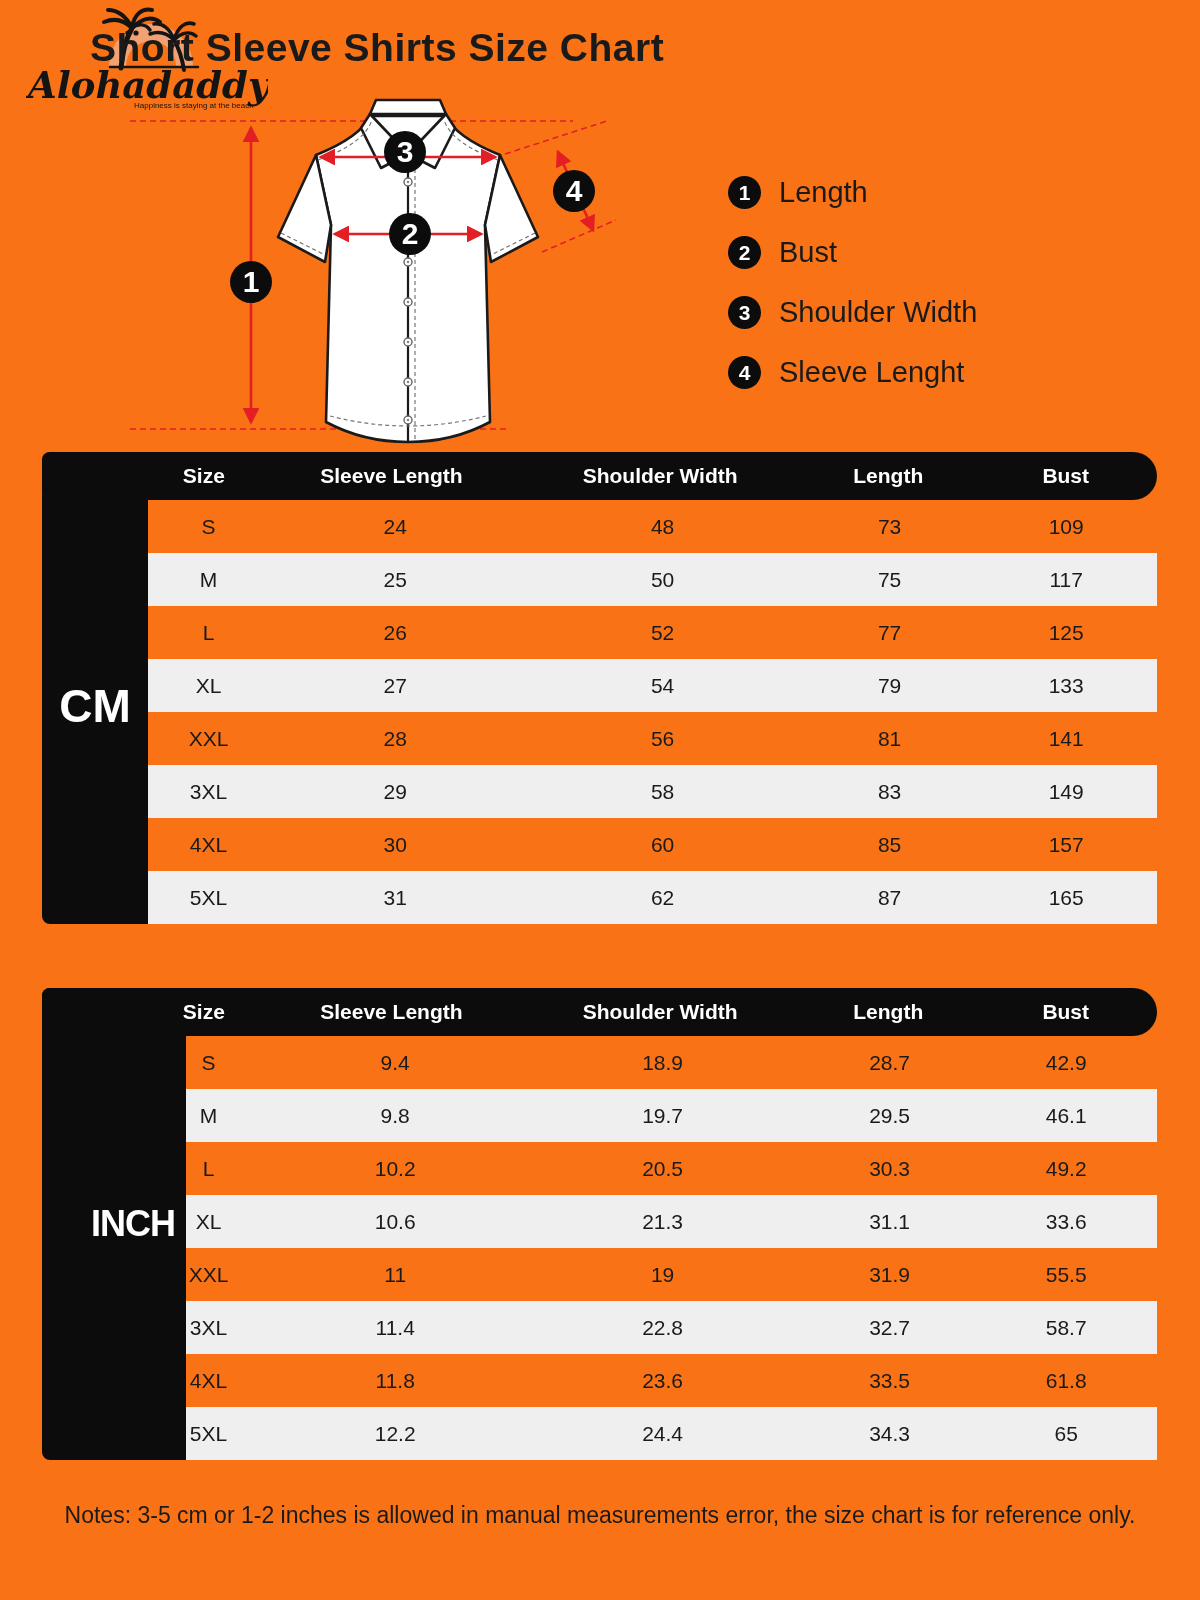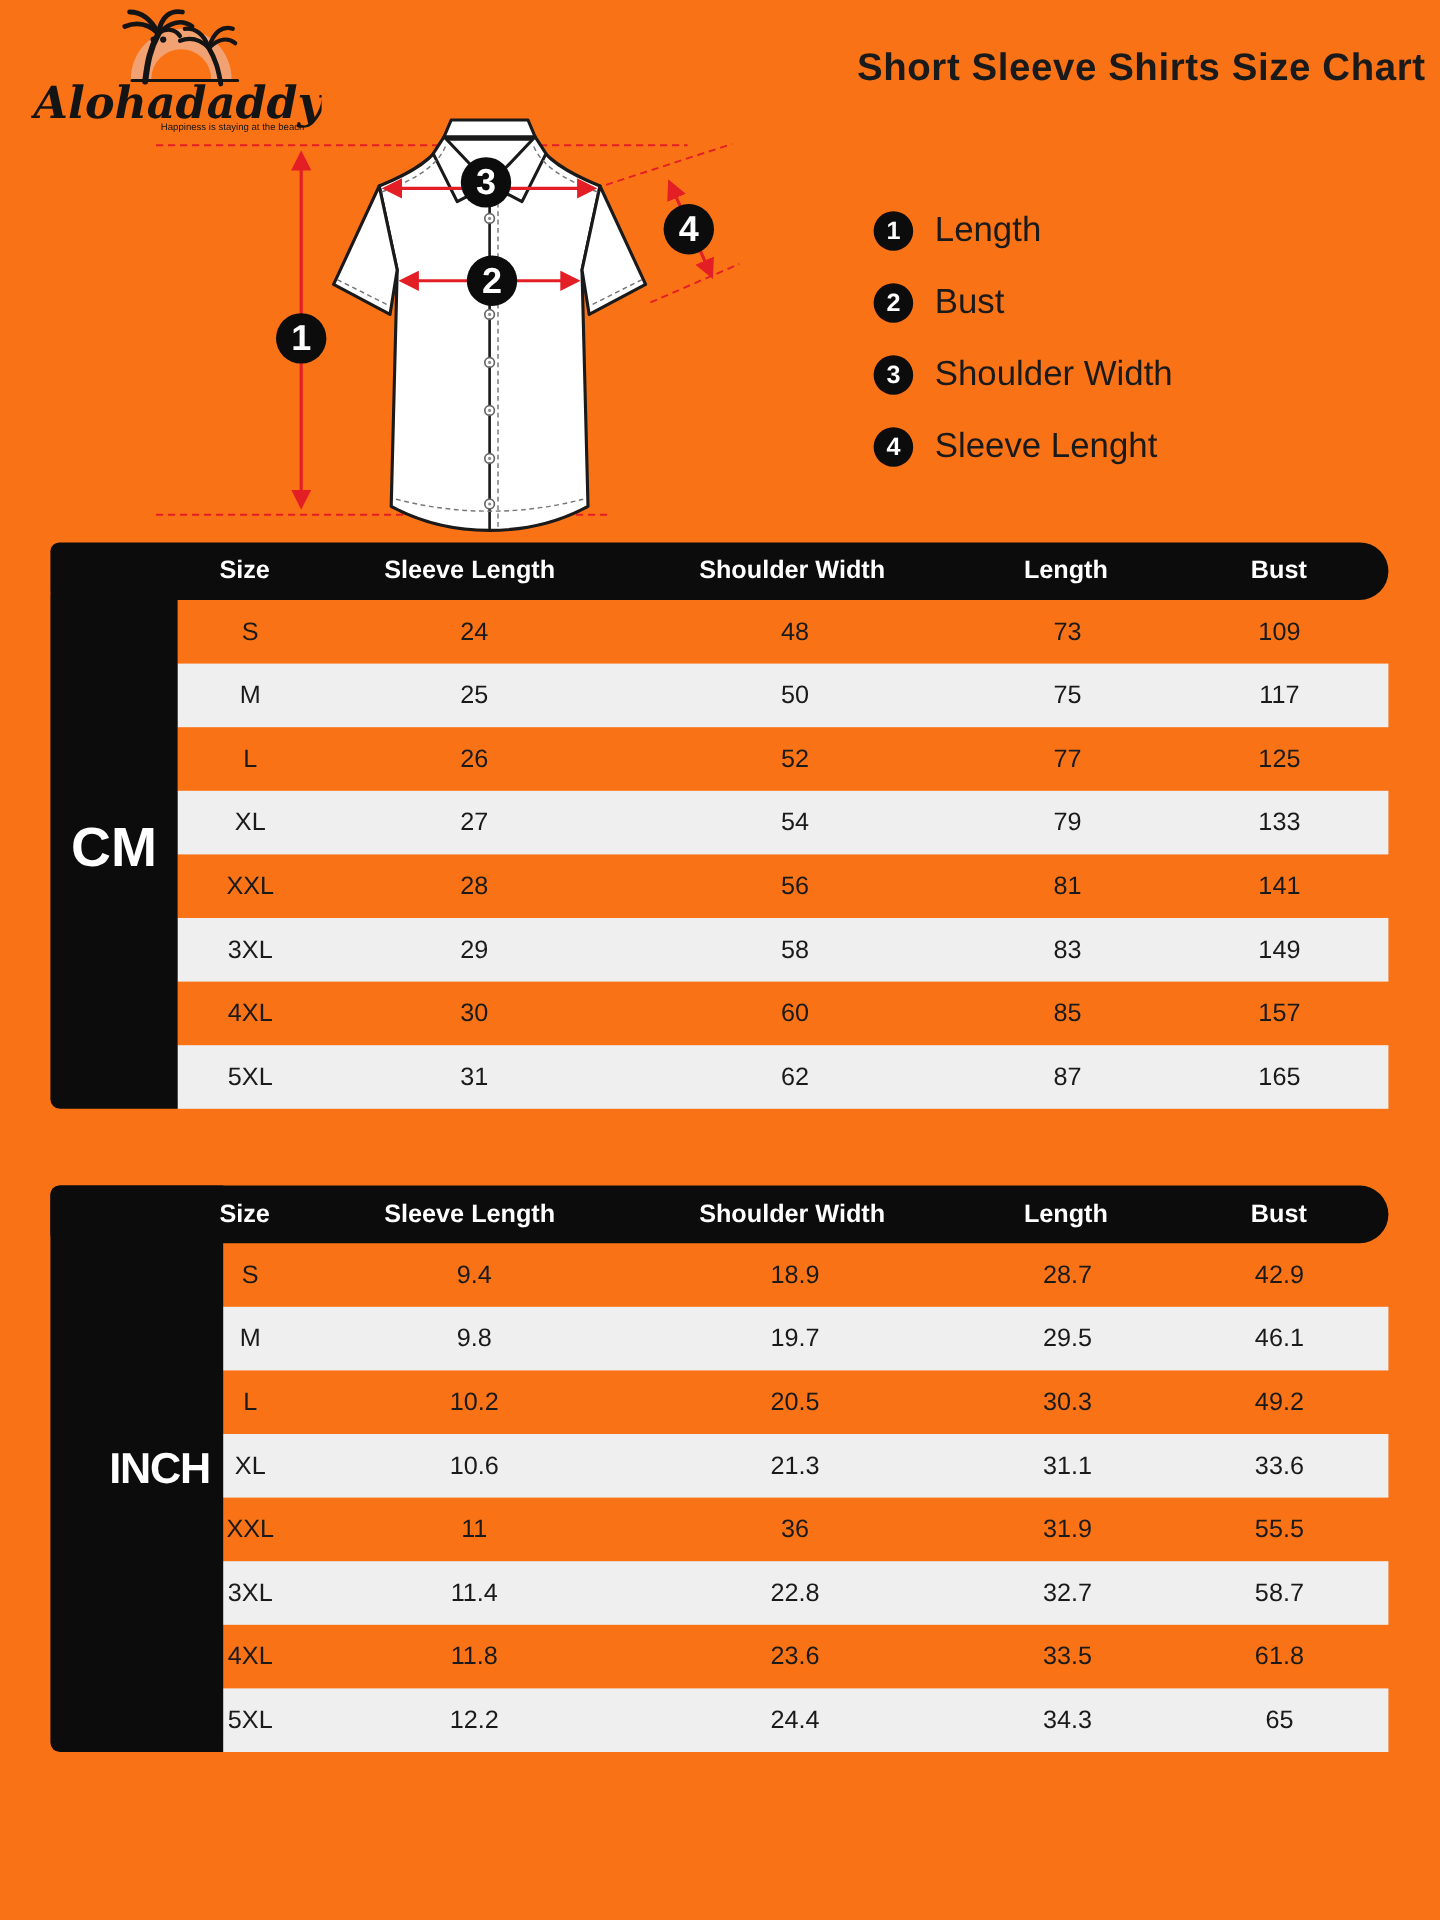--- a/index.html
+++ b/index.html
@@ -11,22 +11,22 @@
   }
   html,body{margin:0;padding:0;background:#fff;}
   .page{
     position:relative;width:1200px;height:1600px;background:#f97316;
     font-family:"Liberation Sans",sans-serif;color:var(--text-dark);overflow:hidden;
   }
 
   
   .logo{position:absolute;left:26px;top:6px;width:242px;height:106px;}
   .page-title{
-    position:absolute;left:90px;right:0;top:26px;text-align:right;
-    font-size:32px;font-weight:bold;letter-spacing:.5px;margin:12px;
+    position:absolute;left:90px;right:0;top:26px;text-align:left;
+    font-size:39px;font-weight:bold;letter-spacing:.5px;margin:0;
   }
 
   
   .diagram{position:absolute;left:118px;top:92px;width:500px;height:366px;}
   .legend{position:absolute;left:728px;top:176px;display:flex;flex-direction:column;gap:27px;margin:0;padding:0;list-style:none;}
   .legend-item{display:flex;align-items:center;gap:18px;font-size:29px;}
   .badge{
     width:33px;height:33px;border-radius:50%;background:var(--header-black);
     color:#fff;display:flex;align-items:center;justify-content:center;
     font-size:21px;font-weight:bold;flex:0 0 auto;
@@ -305,21 +305,21 @@
         <div class="trow">
           <div class="tcell col0">XL</div>
           <div class="tcell col1">10.6</div>
           <div class="tcell col2">21.3</div>
           <div class="tcell col3">31.1</div>
           <div class="tcell col4">33.6</div>
         </div>
         <div class="trow">
           <div class="tcell col0">XXL</div>
           <div class="tcell col1">11</div>
-          <div class="tcell col2">36</div>
+          <div class="tcell col2">19</div>
           <div class="tcell col3">31.9</div>
           <div class="tcell col4">55.5</div>
         </div>
         <div class="trow">
           <div class="tcell col0">3XL</div>
           <div class="tcell col1">11.4</div>
           <div class="tcell col2">22.8</div>
           <div class="tcell col3">32.7</div>
           <div class="tcell col4">58.7</div>
         </div>
@@ -333,14 +333,15 @@
         <div class="trow">
           <div class="tcell col0">5XL</div>
           <div class="tcell col1">12.2</div>
           <div class="tcell col2">24.4</div>
           <div class="tcell col3">34.3</div>
           <div class="tcell col4">65</div>
         </div>
       </div>
   </section>
 
+  <footer class="notes">Notes: 3-5 cm or 1-2 inches is allowed in manual measurements error, the size chart is for reference only.</footer>
 
 </div>
 
 </body></html>

